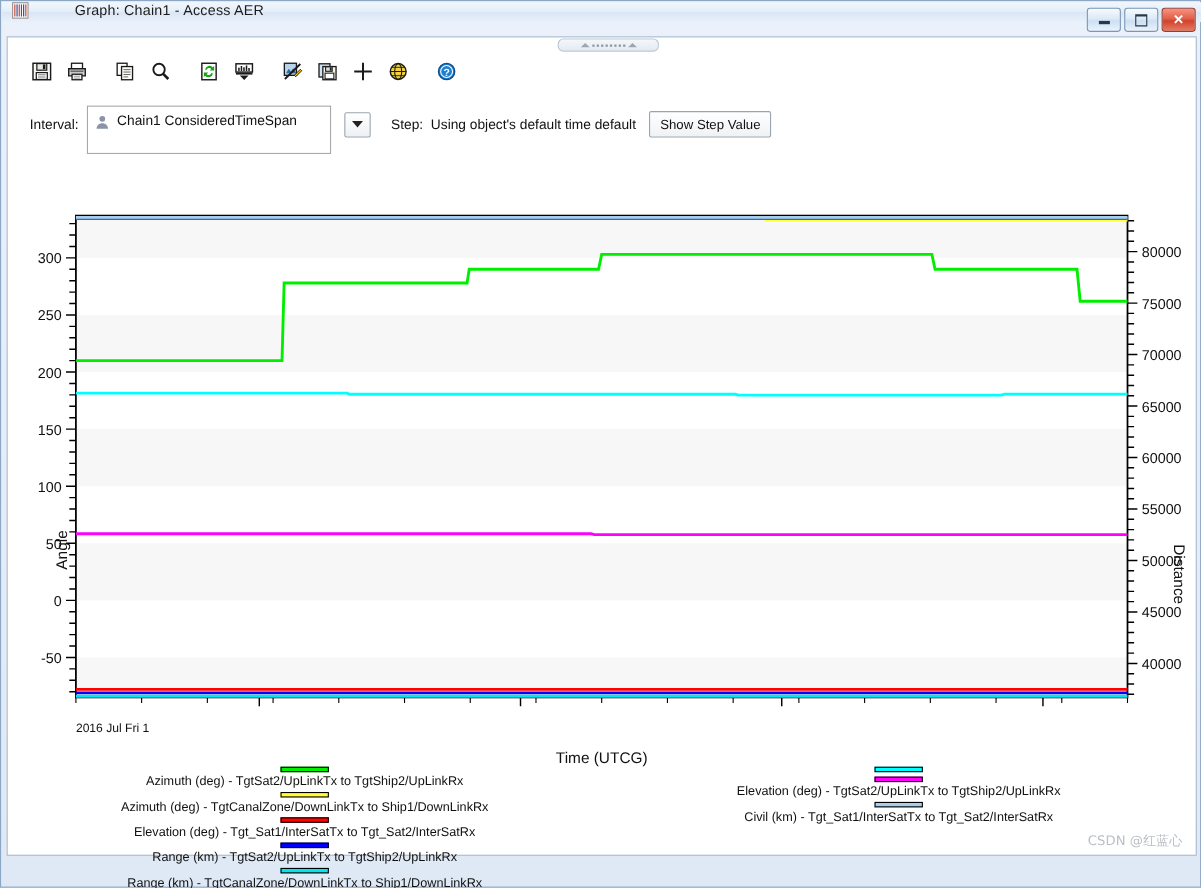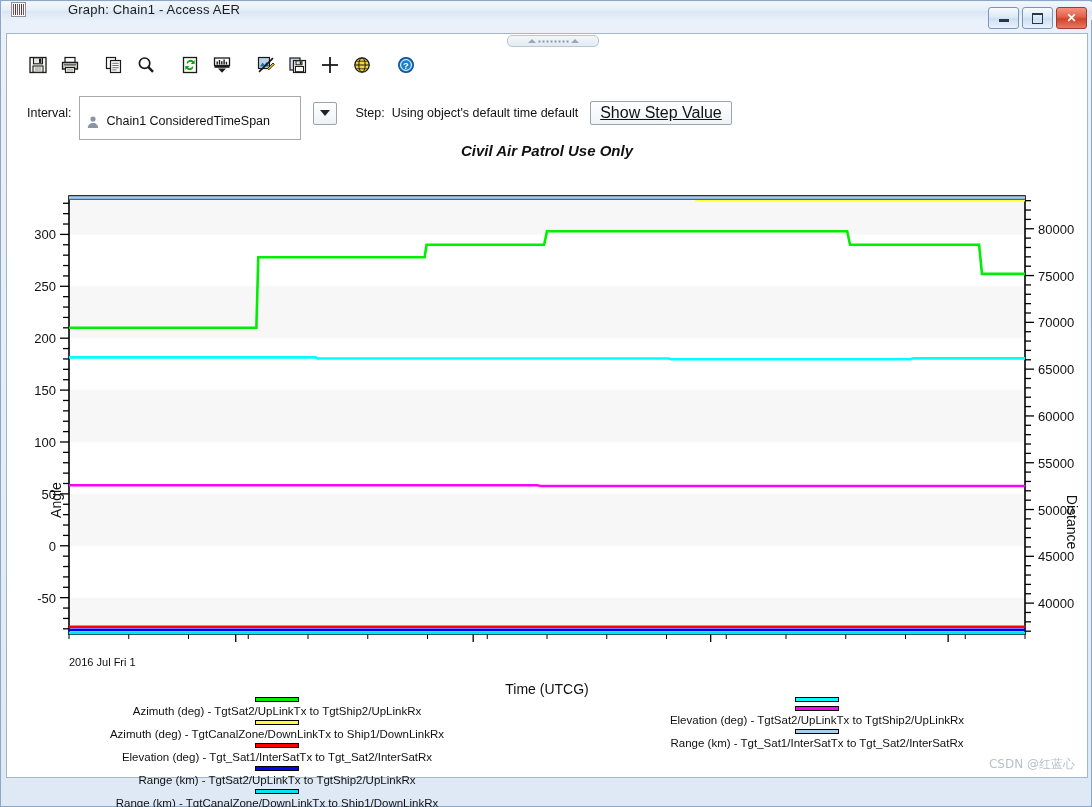--- a/index.html
+++ b/index.html
@@ -69,39 +69,39 @@
   .tsep{width:12px;}
   
   .irow{
     position:absolute;left:12px;top:58px;width:100%;height:42px;
     display:flex;align-items:center;padding-left:8px;box-sizing:border-box;
     font-size:12.5px;color:#111;
   }
   .ilabel{margin-right:8px;}
   .icombo{
     width:222px;height:44px;background:#fff;border:1px solid #a9a9a9;
-    display:flex;align-items:center;padding:6px 5px 0 6px;box-sizing:border-box;
+    display:flex;align-items:flex-start;padding:6px 5px 0 6px;box-sizing:border-box;
     position:relative;top:5px;
   }
   .icombo .person{
     width:14px;height:14px;margin-right:6px;flex:none;position:relative;top:1px;
   }
   .icombo .ival{font-size:12.5px;color:#111;white-space:nowrap;}
   .caret-btn{
     width:22px;height:21px;margin-left:12px;border:1px solid #9aa4ae;border-radius:2px;
     background:linear-gradient(180deg,#ffffff,#eef1f4);
     display:flex;align-items:center;justify-content:center;
   }
   .caret{width:0;height:0;border-left:5px solid transparent;border-right:5px solid transparent;border-top:6px solid #222;}
   .steplab{margin-left:18px;}
   .stepval{margin-left:7px;}
   .showstep{
     margin-left:12px;height:22px;padding:0 9px;border:1px solid #9aa4ae;border-radius:2px;
     background:linear-gradient(180deg,#ffffff,#eff2f5);
-    display:flex;align-items:center;font-size:16px;color:#111;text-decoration:underline;
+    display:flex;align-items:center;font-size:12px;color:#111;
   }
   
   .chart-title{
     position:absolute;left:0;top:108px;width:100%;text-align:center;
     font-size:15px;font-weight:bold;font-style:italic;color:#111;
   }
   .plotwrap{position:absolute;left:0;top:128px;width:100%;height:480px;}
   .ylabel-left{
     position:absolute;left:4px;top:330px;width:90px;text-align:center;
     font-size:14px;color:#111;transform:rotate(-90deg);transform-origin:center;
@@ -303,21 +303,20 @@
         <div class="ival">Chain1 ConsideredTimeSpan</div>
       </div>
       <div class="caret-btn">
         <div class="caret"></div>
       </div>
       <div class="steplab">Step:</div>
       <div class="stepval">Using object's default time default</div>
       <div class="showstep">Show Step Value</div>
     </div>
 
-    <div class="chart-title">Civil Air Patrol Use Only</div>
 
     <div class="plotwrap">
       <svg id="plot-svg" width="1082" height="480" viewBox="0 0 1082 480">
           <rect x="62" y="435.6729857819905" width="956" height="36.32701421800948" fill="#f7f7f7"></rect>
           <rect x="62" y="331.88151658767777" width="956" height="51.89573459715638" fill="#f7f7f7"></rect>
           <rect x="62" y="228.09004739336493" width="956" height="51.895734597156405" fill="#f7f7f7"></rect>
           <rect x="62" y="124.29857819905214" width="956" height="51.89573459715638" fill="#f7f7f7"></rect>
           <rect x="62" y="34" width="956" height="38.40284360189571" fill="#f7f7f7"></rect>
           <rect x="62" y="34" width="956" height="438" fill="none" stroke="#000" stroke-width="1.6"></rect>
           <line x1="56" y1="466.81042654028437" x2="62" y2="466.81042654028437" stroke="#000" stroke-width="1.3"></line>
@@ -494,21 +493,21 @@
       <div class="legcol" id="legend-right">
           <div class="legitem">
             <div class="legswatch" style="background: rgb(0, 255, 255);"></div>
           </div>
           <div class="legitem">
             <div class="legswatch" style="background: rgb(255, 0, 255);"></div>
             <div class="legtext">Elevation (deg) - TgtSat2/UpLinkTx to TgtShip2/UpLinkRx</div>
           </div>
           <div class="legitem">
             <div class="legswatch" style="background: rgb(169, 207, 232);"></div>
-            <div class="legtext">Range (km) - Tgt_Sat1/InterSatTx to Tgt_Sat2/InterSatRx</div>
+            <div class="legtext">Civil (km) - Tgt_Sat1/InterSatTx to Tgt_Sat2/InterSatRx</div>
           </div>
         </div>
     </div>
 
     <div class="statusbar"></div>
     <div class="watermark">CSDN @红蓝心</div>
   </div>
 </div>
 
 </body></html>

